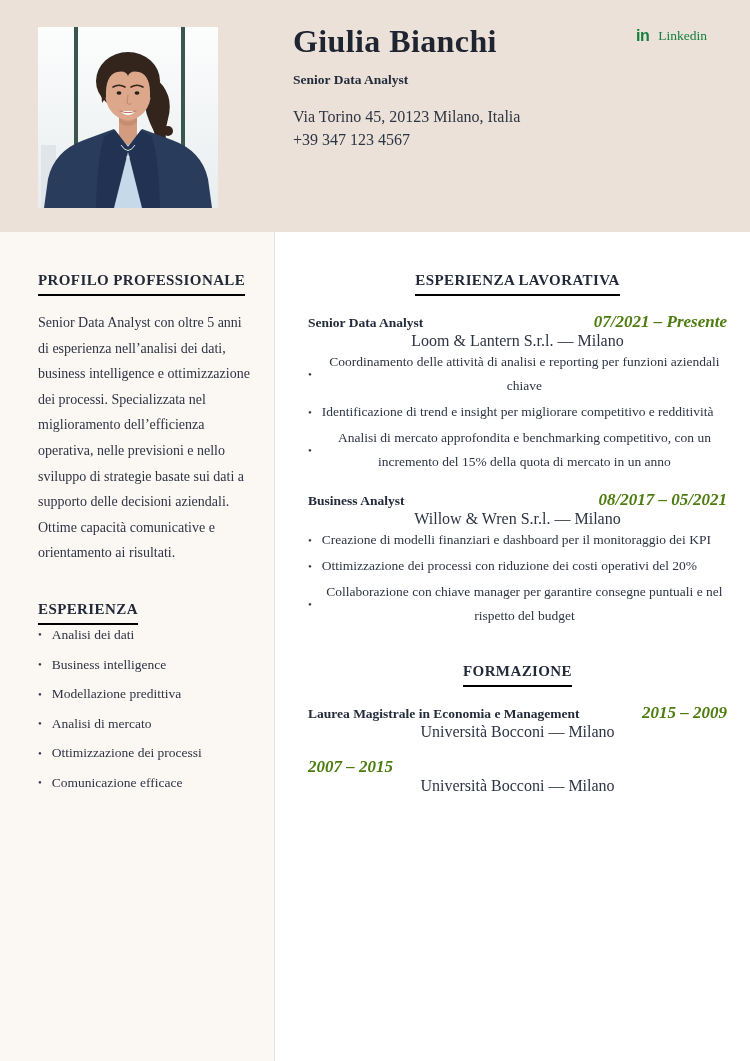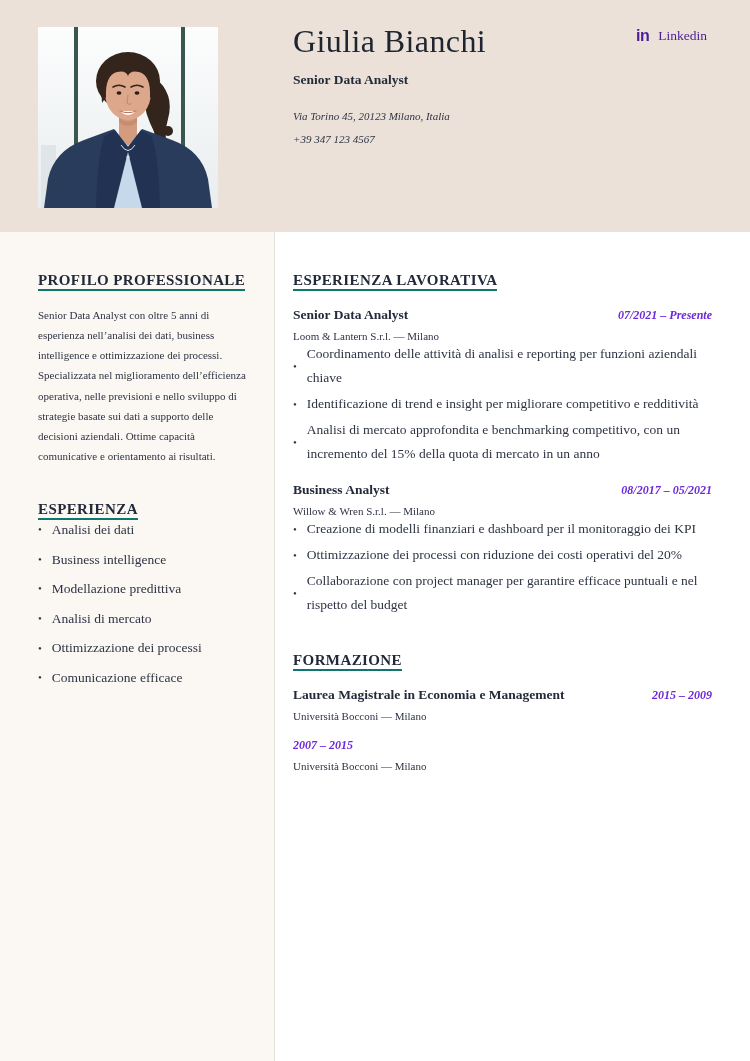--- a/index.html
+++ b/index.html
@@ -4,45 +4,45 @@
 <style>
   html,body{margin:0;padding:0;background:#ffffff;}
   .page{
     position:relative;width:750px;height:1061px;background:#ffffff;
     font-family:"Liberation Serif",serif;color:#2e3444;overflow:hidden;
   }
   
   .header{position:absolute;left:0;top:0;width:750px;height:232px;background:#ebe1d8;}
   .photo{position:absolute;left:38px;top:27px;width:180px;height:181px;overflow:hidden;}
   .header-text{position:absolute;left:293px;top:24px;}
-  .name{margin:0;font-size:32px;font-weight:400;color:#1f2530;letter-spacing:.4px;line-height:1.1;}
+  .name{margin:0;font-size:32px;font-weight:700;color:#1f2530;letter-spacing:.4px;line-height:1.1;}
   .header-role{margin-top:13px;font-weight:700;font-size:13.5px;color:#232b3b;}
-  .contact{margin-top:17px;font-size:11px;line-height:23px;color:#2e3444;font-style:italic;}
+  .contact{margin-top:17px;font-size:16px;line-height:23px;color:#2e3444;}
   .linkedin{position:absolute;top:28px;right:43px;display:flex;align-items:flex-start;gap:9px;
-    font-size:13.5px;color:#4c1d95;cursor:pointer;text-decoration:none;}
+    font-size:13.5px;color:#15803d;cursor:pointer;text-decoration:none;}
   .li-icon{font-family:"Liberation Sans",sans-serif;font-weight:800;font-size:16px;
     letter-spacing:-0.5px;line-height:1;}
   
   .sidebar{position:absolute;left:0;top:232px;width:275px;height:829px;background:#fbf7f3;
     border-right:1px solid #e4e2df;box-sizing:border-box;padding:39px 20px 0 38px;}
-  .main{position:absolute;left:293px;top:232px;width:419px;box-sizing:border-box;padding-top:39px;}
+  .main{position:absolute;left:308px;top:232px;width:419px;box-sizing:border-box;padding-top:39px;text-align:center;}
   
   .section{margin:0 0 34px 0;}
   .section-heading{display:inline-block;margin:0;font-size:15px;font-weight:700;
-    letter-spacing:.4px;color:#222a3a;border-bottom:2px solid #0f766e;}
-  .profile-text{margin:14px 0 0 0;font-size:11px;line-height:1.83;}
+    letter-spacing:.4px;color:#222a3a;border-bottom:2px solid #000000;padding-bottom:5px;}
+  .profile-text{margin:14px 0 0 0;font-size:14px;line-height:1.83;}
   ul.plain{list-style:none;margin:0;padding:0;}
   .skills{margin-top:21px;font-size:13.5px;}
   .skills li{display:flex;align-items:center;gap:10px;margin-bottom:10px;line-height:1.45;}
   .dot{font-size:11px;line-height:1;flex:0 0 auto;color:#2e3444;}
   .job{margin-top:16px;}
   .job-head{display:flex;justify-content:space-between;align-items:baseline;gap:12px;}
   .job-title{margin:0;font-size:13.5px;font-weight:700;color:#232b3b;}
-  .dates{font-size:12px;font-weight:700;font-style:italic;white-space:nowrap;color:#6d28d9;}
-  .company{margin-top:7px;font-size:11px;}
+  .dates{font-size:17px;font-weight:700;font-style:italic;white-space:nowrap;color:#4d7c0f;}
+  .company{font-size:16px;}
   .bullets{margin-top:13px;font-size:13.5px;}
   .bullets li{display:flex;align-items:center;gap:10px;line-height:1.78;margin-bottom:2px;}
   .edu{margin-top:16px;}
 </style>
 </head>
 <body>
 
 <div class="page">
 
   <header class="header">
@@ -185,21 +185,21 @@
           <li>
               <span class="dot">•</span>
               <span>Creazione di modelli finanziari e dashboard per il monitoraggio dei KPI</span>
             </li>
           <li>
               <span class="dot">•</span>
               <span>Ottimizzazione dei processi con riduzione dei costi operativi del 20%</span>
             </li>
           <li>
               <span class="dot">•</span>
-              <span>Collaborazione con project manager per garantire efficace puntuali e nel rispetto del budget</span>
+              <span>Collaborazione con chiave manager per garantire consegne puntuali e nel rispetto del budget</span>
             </li>
         </ul>
       </article>
     </section>
 
     <section class="section">
       <h2 class="section-heading">FORMAZIONE</h2>
 
       <article class="edu">
         <div class="job-head">

